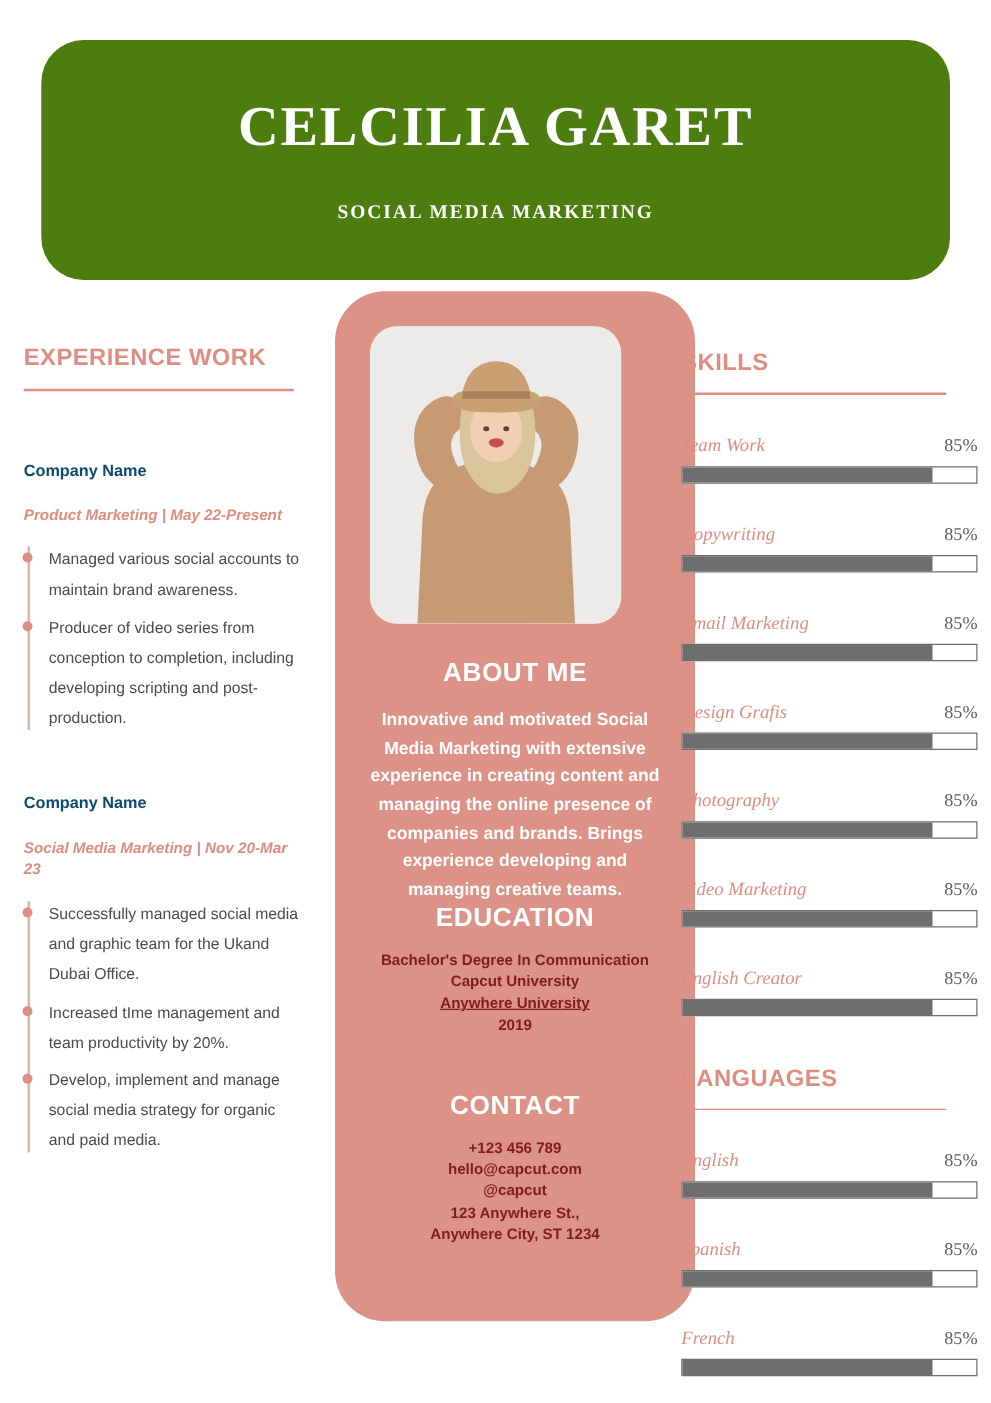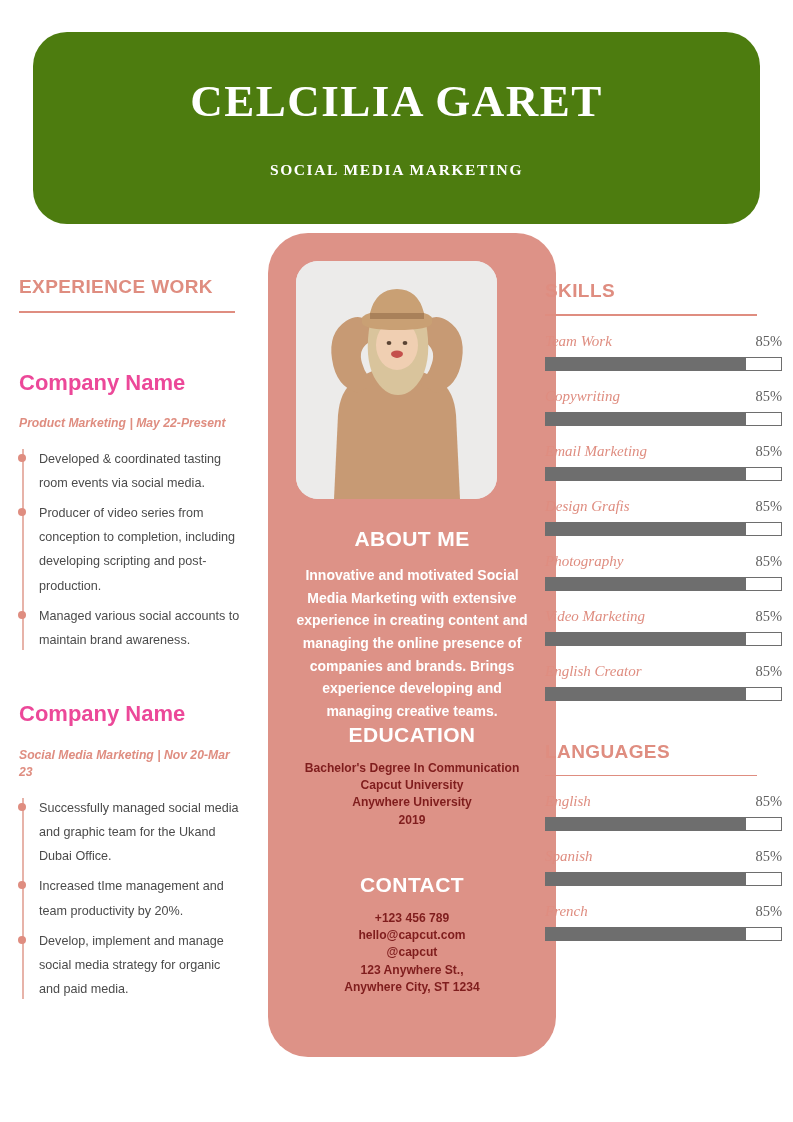--- a/index.html
+++ b/index.html
@@ -60,23 +60,23 @@
   }
   .rule-left {
     margin-top: 13px;
     width: 216px;
     height: 1.5px;
     background: #df8d80;
   }
 
   .job { position: relative; }
   .job-company {
-    font-size: 22px;
-    font-weight: bold;
-    color: #ec4899;
+    font-size: 13px;
+    font-weight: bold;
+    color: #0c4a6e;
     line-height: 1.25;
   }
   .job-meta {
     margin-top: 19px;
     font-size: 12.2px;
     font-weight: bold;
     font-style: italic;
     color: #df8d80;
     line-height: 1.45;
   }
@@ -159,21 +159,21 @@
     font-weight: bold;
     color: #df8d80;
     letter-spacing: 0.4px;
   }
   .rule-right {
     margin-top: 12px;
     width: 212px;
     height: 1.5px;
     background: #df8d80;
   }
-  .skill { margin-top: 17px; }
+  .skill { margin-top: 33px; }
   .skill-row {
     display: flex;
     justify-content: space-between;
     align-items: baseline;
   }
   .skill-name {
     font-family: "Liberation Serif", serif;
     font-style: italic;
     font-size: 15px;
     color: #df8d80;
@@ -207,23 +207,22 @@
 
   <div class="left-col">
     <div class="section-title-left">EXPERIENCE WORK</div>
     <div class="rule-left"></div>
 
     <div class="job" style="margin-top:56px;">
       <div class="job-company">Company Name</div>
       <div class="job-meta">Product Marketing | May 22-Present</div>
       <div class="bullets">
         <div class="spine"></div>
-        <div class="bullet"><span class="dot"></span><span>Developed &amp; coordinated tasting room events via social media.</span></div>
+        <div class="bullet"><span class="dot"></span><span>Managed various social accounts to maintain brand awareness.</span></div>
         <div class="bullet"><span class="dot"></span><span>Producer of video series from conception to completion, including developing scripting and post-production.</span></div>
-        <div class="bullet"><span class="dot"></span><span>Managed various social accounts to maintain brand awareness.</span></div>
       </div>
     </div>
 
     <div class="job" style="margin-top:48px;">
       <div class="job-company">Company Name</div>
       <div class="job-meta">Social Media Marketing | Nov 20-Mar 23</div>
       <div class="bullets">
         <div class="spine"></div>
         <div class="bullet"><span class="dot"></span><span>Successfully managed social media and graphic team for the Ukand Dubai Office.</span></div>
         <div class="bullet"><span class="dot"></span><span>Increased tIme management and team productivity by 20%.</span></div>
@@ -263,21 +262,21 @@
 
     <div class="card-section" style="position:absolute; left:0; top:294px; width:100%;">
       <div class="card-title">ABOUT ME</div>
       <div class="card-body">Innovative and motivated Social Media Marketing with extensive experience in creating content and managing the online presence of companies and brands. Brings experience developing and managing creative teams.</div>
     </div>
 
     <div class="card-section" style="position:absolute; left:0; top:490px; width:100%;">
       <div class="card-title">EDUCATION</div>
       <div class="card-body-light">Bachelor's Degree In Communication</div>
       <div class="card-body-light" style="margin-top:0;">Capcut University</div>
-      <div class="card-body-light" style="margin-top:0;">Anywhere University</div>
+      <div class="card-body-light" style="margin-top:0;text-decoration:underline;">Anywhere University</div>
       <div class="card-body-light" style="margin-top:0;">2019</div>
     </div>
 
     <div class="card-section" style="position:absolute; left:0; top:640px; width:100%;">
       <div class="card-title">CONTACT</div>
       <div class="card-body-light">+123  456 789</div>
       <div class="card-body-light" style="margin-top:0;">hello@capcut.com</div>
       <div class="card-body-light" style="margin-top:0;">@capcut</div>
       <div class="card-body-light" style="margin-top:0;">123 Anywhere St.,</div>
       <div class="card-body-light" style="margin-top:0;">Anywhere City, ST 1234</div>

